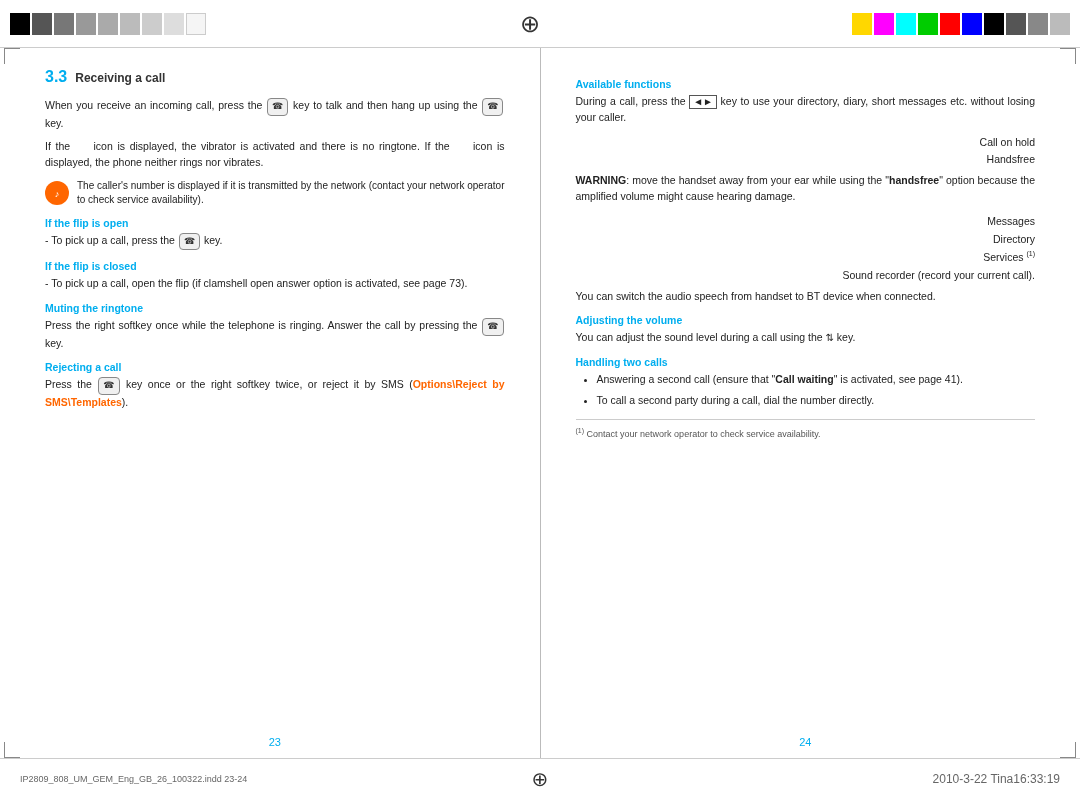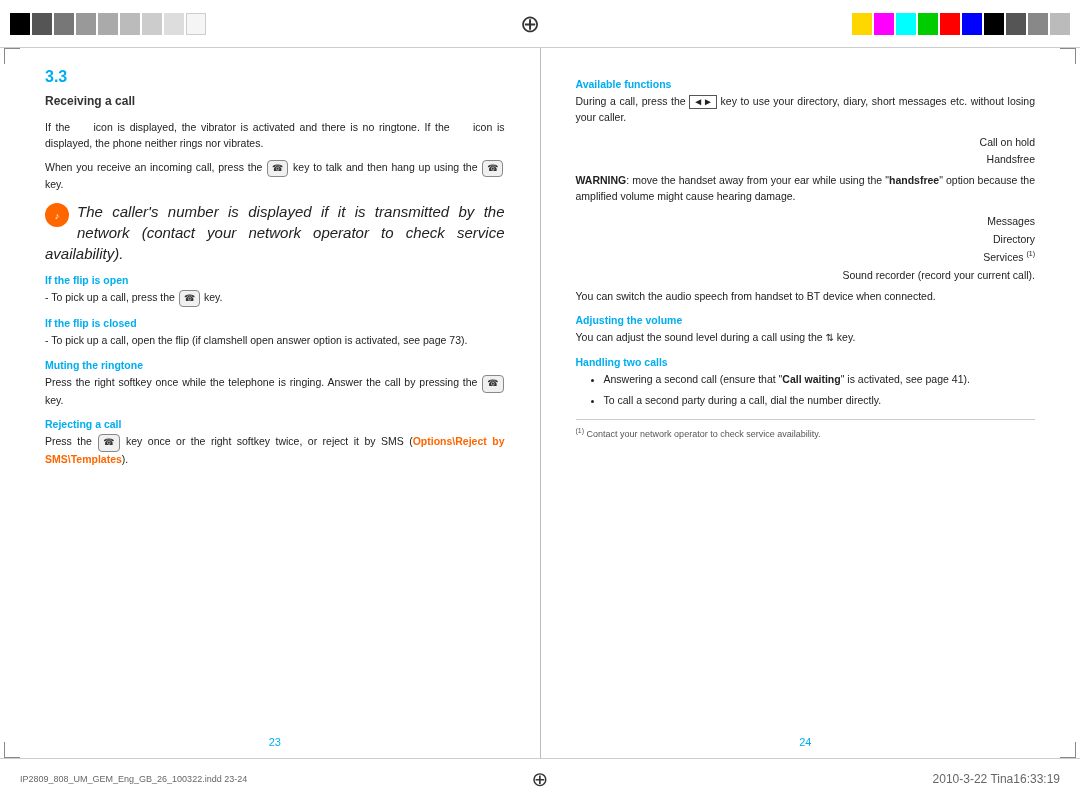--- a/index.html
+++ b/index.html
@@ -163,21 +163,20 @@
     .section-title {
       font-size: 12px;
       font-weight: bold;
       color: #333;
     }
     .section-header {
       display: flex;
       align-items: baseline;
       gap: 8px;
       margin-bottom: 12px;
-      flex-direction: column;
     }
 
     p {
       font-size: 10.5px;
       line-height: 1.5;
       margin-bottom: 8px;
       text-align: justify;
     }
 
     .subsection-title {
@@ -201,24 +200,23 @@
       float: left;
       margin-right: 8px;
       margin-top: 2px;
     }
 
     .note-box {
       overflow: hidden;
       margin-bottom: 8px;
     }
     .note-text {
-      font-size: 15px;
+      font-size: 10px;
       line-height: 1.4;
       text-align: justify;
-      font-style: italic;
     }
 
     .key-icon {
       display: inline-block;
       border: 1px solid #888;
       border-radius: 4px;
       padding: 1px 4px;
       font-size: 9px;
       background: #f0f0f0;
       color: #333;
@@ -247,21 +245,21 @@
       line-height: 1.5;
       text-align: justify;
       margin-bottom: 8px;
     }
     .warning-bold {
       font-weight: bold;
       font-size: 10.5px;
     }
 
     .bullet-list {
-      margin-left: 28px;
+      margin-left: 21px;
       margin-bottom: 8px;
     }
     .bullet-item {
       font-size: 10.5px;
       line-height: 1.5;
       list-style-type: disc;
       text-align: justify;
       margin-bottom: 5px;
     }
 
@@ -344,25 +342,25 @@
 
 <div class="main-content">
 
   <div class="left-page">
     <div class="section-header">
       <span class="section-number">3.3</span>
       <span class="section-title">Receiving a call</span>
     </div>
 
     <p>
+      When you receive an incoming call, press the <span class="key-icon">☎</span> key to talk and then hang up using the <span class="key-icon">☎</span> key.
+    </p>
+
+    <p>
       If the &nbsp;&nbsp;&nbsp; icon is displayed, the vibrator is activated and there is no ringtone. If the &nbsp;&nbsp;&nbsp; icon is displayed, the phone neither rings nor vibrates.
-    </p>
-
-    <p>
-      When you receive an incoming call, press the <span class="key-icon">☎</span> key to talk and then hang up using the <span class="key-icon">☎</span> key.
     </p>
 
     <div class="note-box">
       <div class="orange-icon">
         <svg width="14" height="14" viewBox="0 0 14 14">
           <circle cx="7" cy="7" r="6" fill="#FF6600"></circle>
           <text x="7" y="11" text-anchor="middle" font-size="9" fill="white" font-family="Arial">♪</text>
         </svg>
       </div>
       <div class="note-text">

